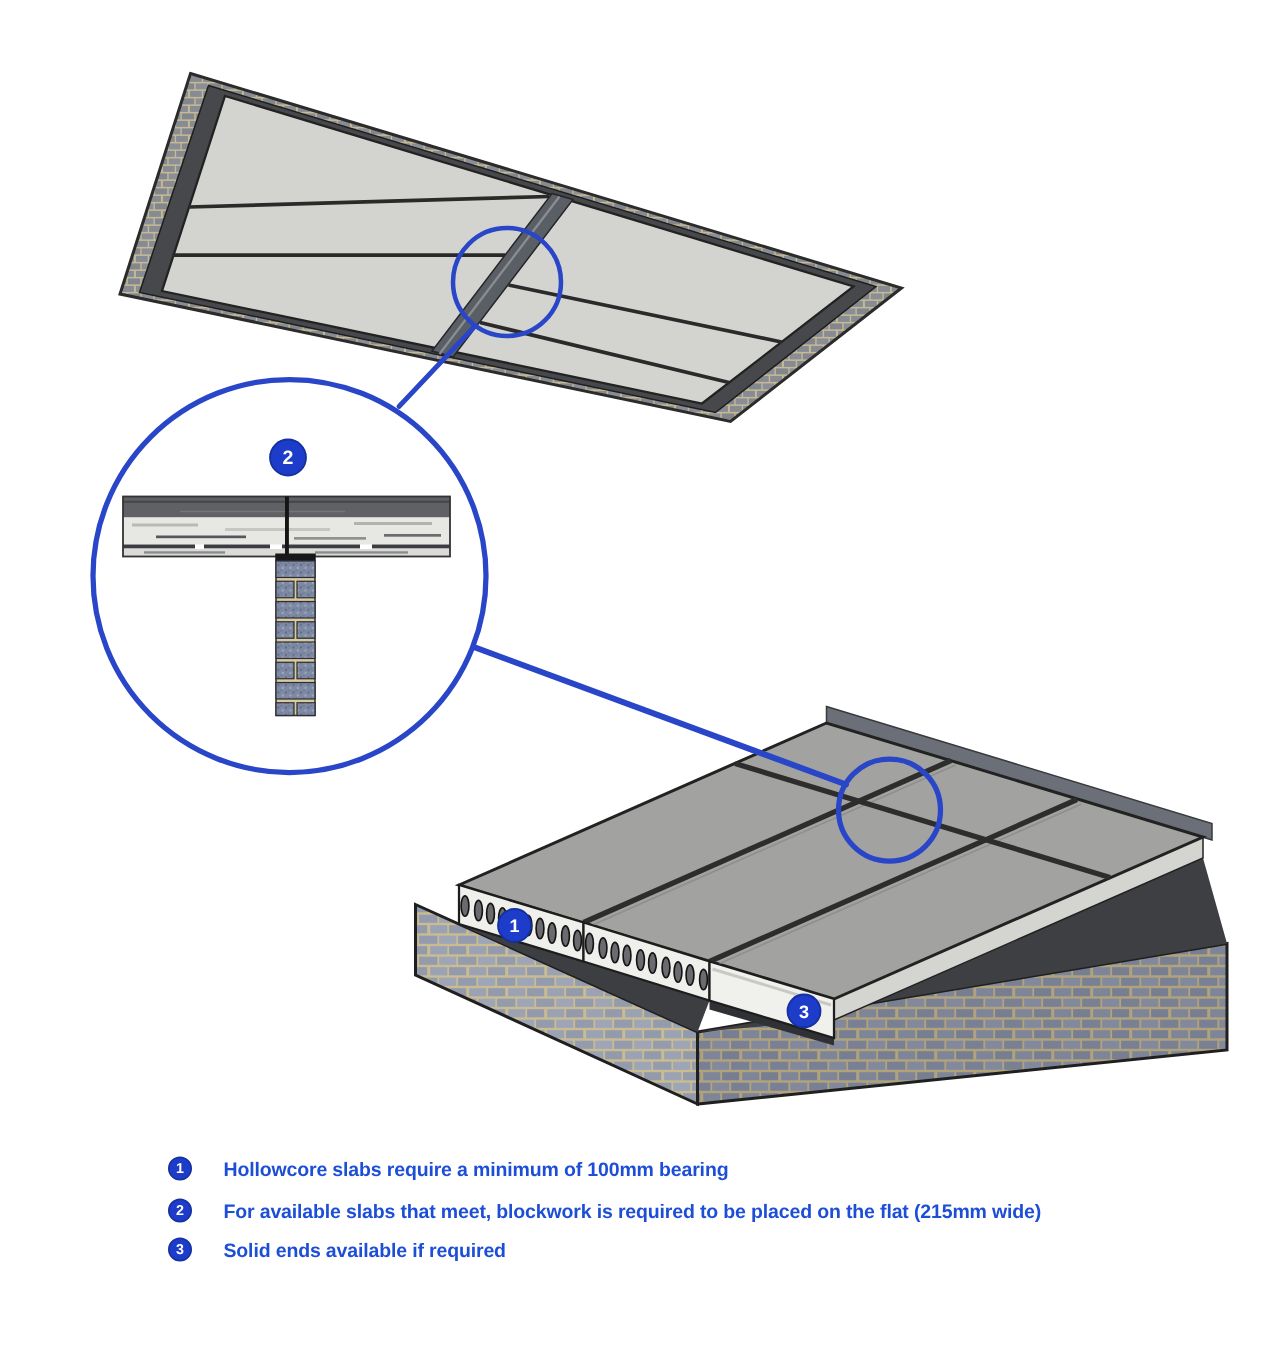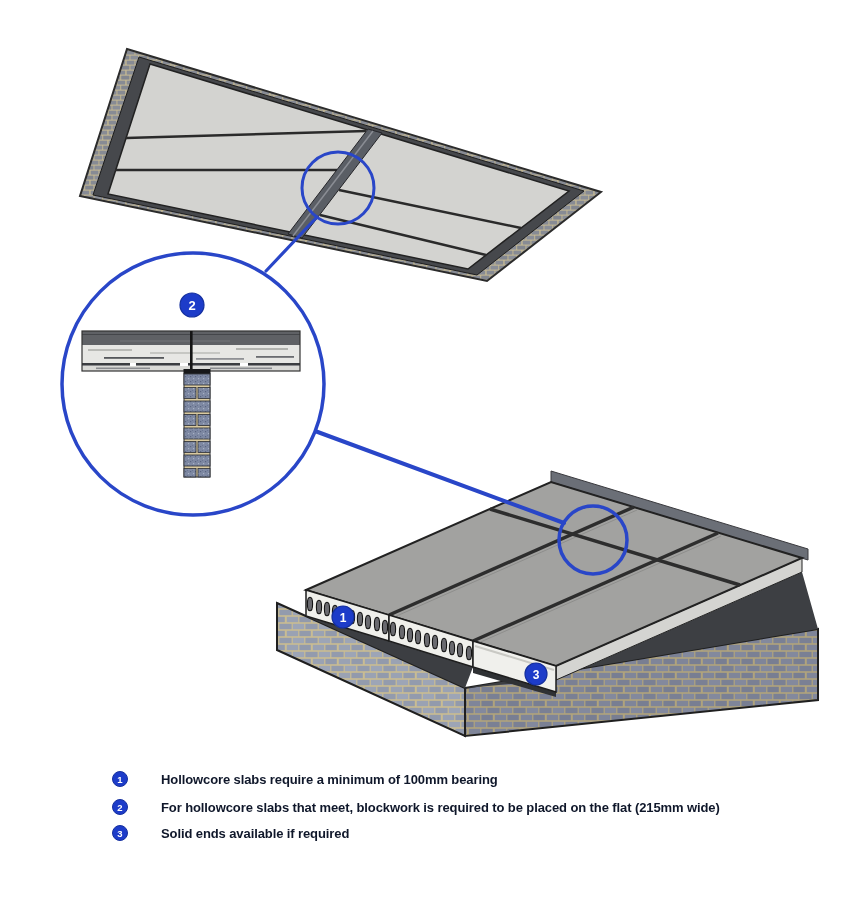--- a/index.html
+++ b/index.html
@@ -4,21 +4,21 @@
 <style>
   html,body{margin:0;padding:0;background:#ffffff;}
   .canvas{position:relative;width:856px;height:911px;background:#ffffff;overflow:hidden;
           font-family:"Liberation Sans",sans-serif;}
   svg{position:absolute;left:0;top:0;}
   .notes{position:absolute;left:112px;top:0;width:700px;}
   .note-row{position:absolute;left:0;display:flex;align-items:center;}
   .note-badge{width:14px;height:14px;border-radius:50%;background:#1d3cc9;border:1px solid #15309f;
               color:#fff;font-size:9.5px;font-weight:bold;display:flex;align-items:center;
               justify-content:center;flex:0 0 auto;}
-  .note-text{margin-left:33px;font-size:13px;font-weight:bold;color:#0f172a;letter-spacing:-0.1px;
+  .note-text{margin-left:21px;font-size:13px;font-weight:bold;color:#1d4ed8;letter-spacing:-0.1px;
              white-space:nowrap;}
   .svg-badge-num{font-family:"Liberation Sans",sans-serif;font-weight:bold;fill:#ffffff;}
 </style>
 </head>
 <body>
 
 <div class="canvas">
 <svg width="856" height="911" viewBox="0 0 856 911">
   <defs>
     <pattern id="patBrickSoffit" width="18" height="10" patternUnits="userSpaceOnUse">
@@ -188,20 +188,20 @@
   </g>
 </svg>
 
 <div class="notes">
   <div class="note-row" style="top:771px">
     <span class="note-badge">1</span>
     <span class="note-text">Hollowcore slabs require a minimum of 100mm bearing</span>
   </div>
   <div class="note-row" style="top:799px">
     <span class="note-badge">2</span>
-    <span class="note-text">For hollowcore slabs that meet, blockwork is required to be placed on the flat (215mm wide)</span>
+    <span class="note-text">For available slabs that meet, blockwork is required to be placed on the flat (215mm wide)</span>
   </div>
   <div class="note-row" style="top:825px">
     <span class="note-badge">3</span>
     <span class="note-text">Solid ends available if required</span>
   </div>
 </div>
 </div>
 
 </body></html>

